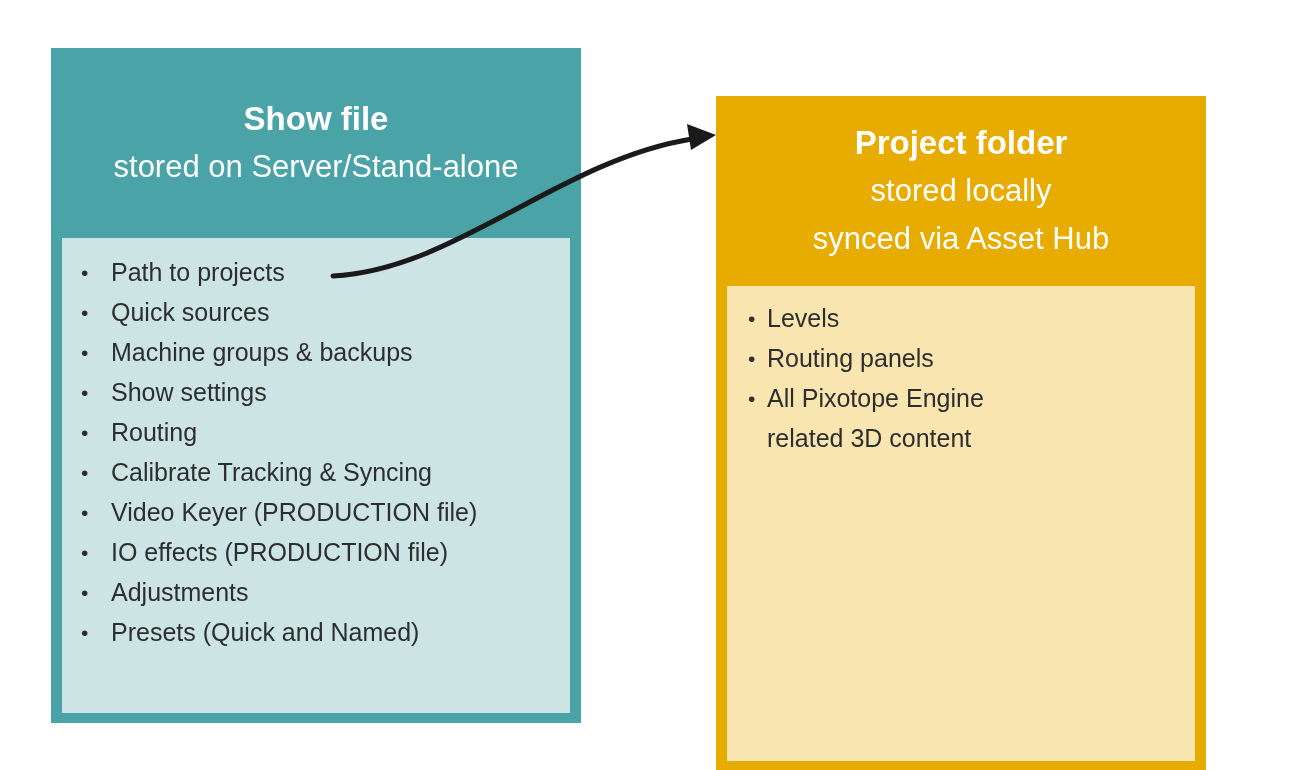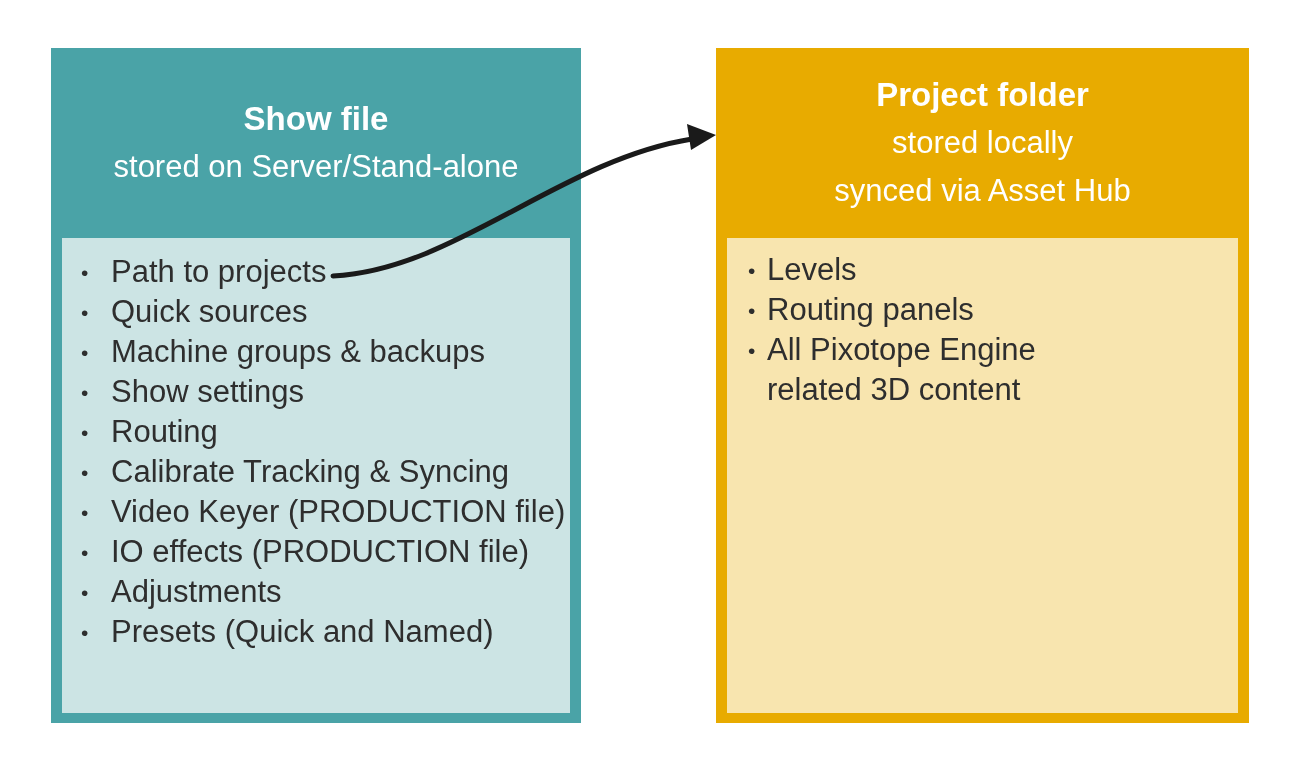--- a/index.html
+++ b/index.html
@@ -30,22 +30,23 @@
     top: 48px;
     height: 675px;
   }
   .box.teal {
     left: 51px;
     width: 530px;
     background: var(--teal);
   }
   .box.amber {
     left: 716px;
-    width: 533px;
+    width: 490px;
     background: var(--amber);
+    margin-top: 48px;
   }
   .box-header {
     height: 190px;
     display: flex;
     flex-direction: column;
     justify-content: center;
     align-items: center;
     text-align: center;
     color: var(--text-light);
   }
@@ -66,21 +67,21 @@
     top: 190px;
     bottom: 10px;
   }
   .teal .panel { background: var(--teal-light); }
   .amber .panel { background: var(--amber-light); }
   ul.item-list {
     list-style: none;
     margin: 0;
     padding: 0;
     color: var(--text-dark);
-    font-size: 31px;
+    font-size: 25px;
   }
   .teal ul.item-list { padding-top: 14px; }
   .amber ul.item-list { padding-top: 12px; }
   ul.item-list li {
     position: relative;
     line-height: 40px;
     white-space: pre-line;
   }
   .teal ul.item-list li { padding-left: 49px; }
   .amber ul.item-list li { padding-left: 40px; }

